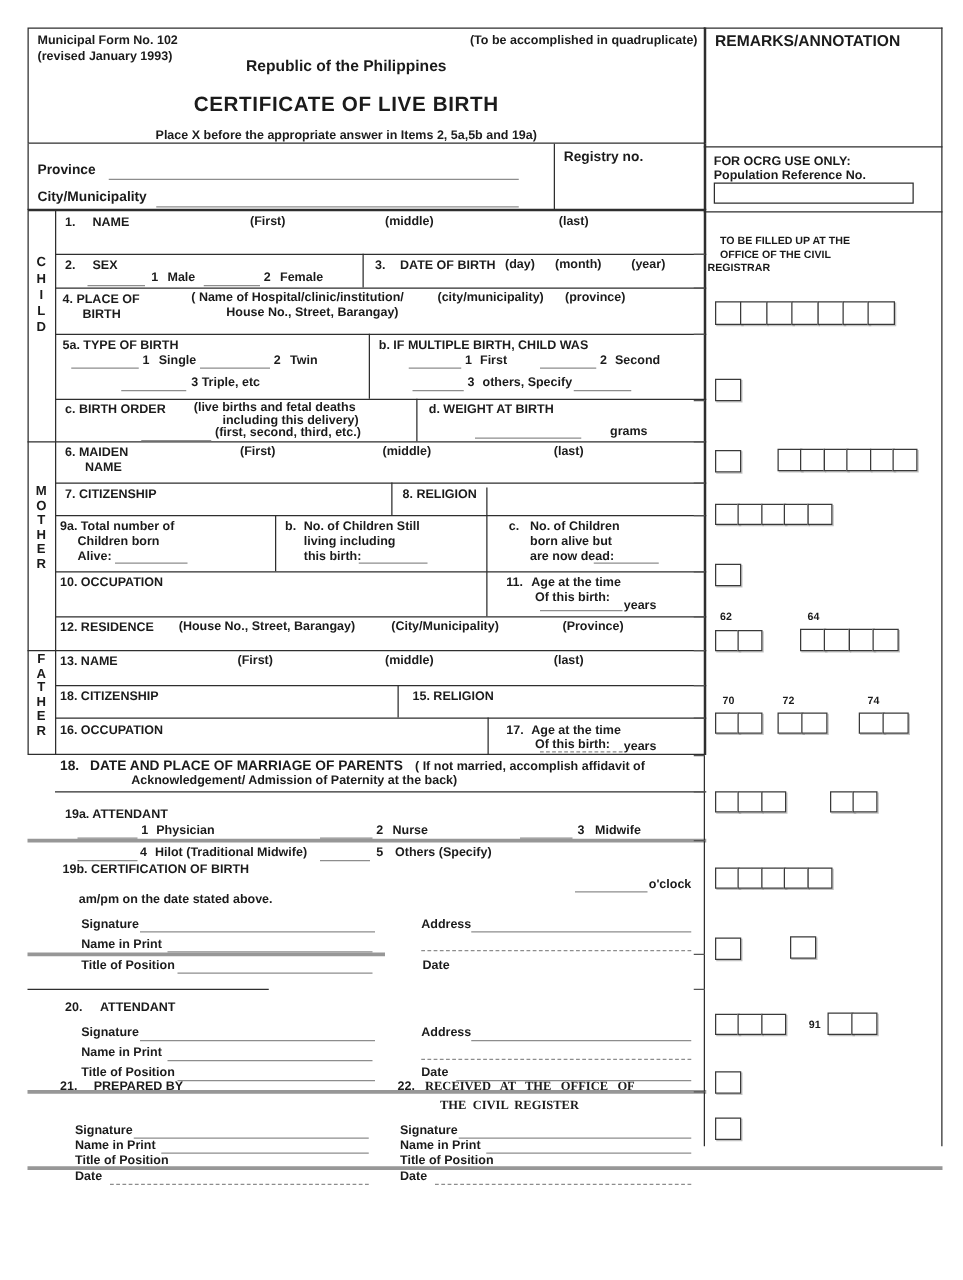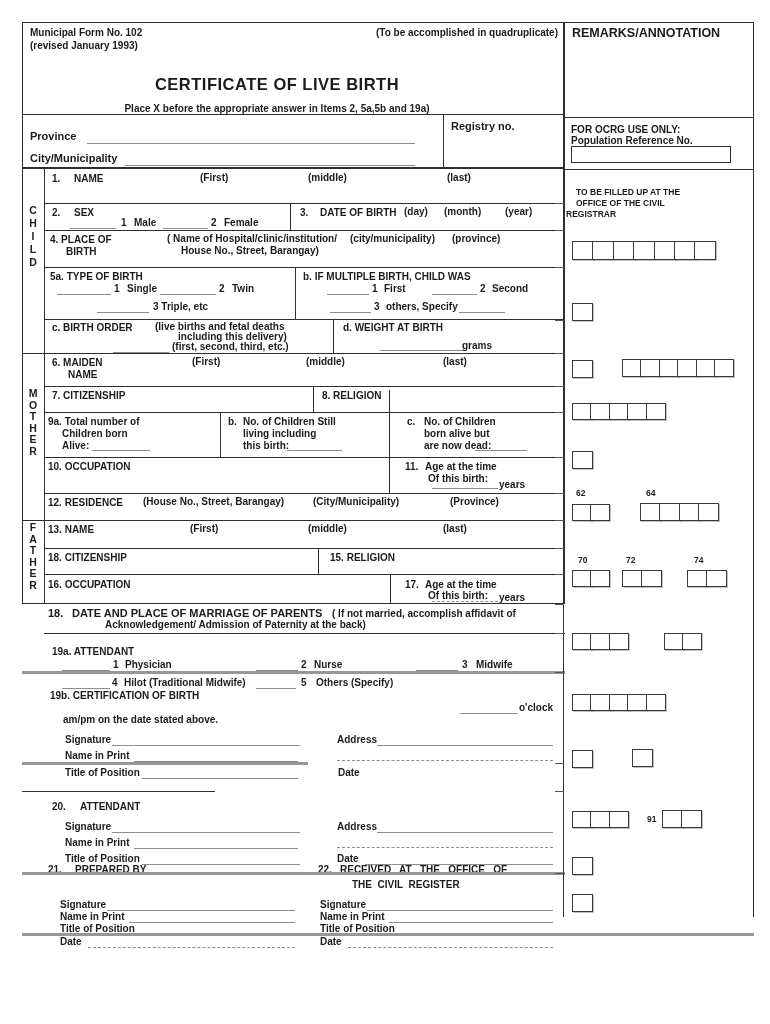--- a/index.html
+++ b/index.html
@@ -6,21 +6,21 @@
   html,body{margin:0;padding:0;background:#ffffff;}
   #page{position:relative;width:770px;height:1024px;background:#fff;overflow:hidden;
         font-family:"Liberation Sans", sans-serif;color:var(--txt);}
   .t{position:absolute;font-weight:bold;font-size:10px;line-height:11px;white-space:nowrap;color:var(--txt);}
   .t8{font-size:8.5px;line-height:9.5px;}
   .t9{font-size:10px;line-height:10.5px;}
   .t11{font-size:11px;line-height:12px;}
   .t12{font-size:12.5px;line-height:13.5px;}
   .t14{font-size:14px;line-height:15px;}
   .t16{font-size:16.5px;line-height:17px;letter-spacing:.5px;}
-  .pre{white-space:pre;}
+  .pre{white-space:pre;font-family:Liberation Serif, serif;}
   .ctr{text-align:center;}
   .frame{position:absolute;border:1.8px solid var(--bd);box-sizing:border-box;background:transparent;}
   .hl{position:absolute;height:0;border-top:1.4px solid var(--bd);}
   .vl{position:absolute;width:0;border-left:1.4px solid var(--bd);}
   .fill{position:absolute;height:9px;border-bottom:1.5px solid var(--line);}
   .dash{border-bottom-style:dashed;}
   .thick{position:absolute;height:2.6px;background:var(--thick);}
   .vert{position:absolute;font-weight:bold;font-size:10.5px;white-space:pre-line;text-align:center;width:22px;}
   .vert.c{line-height:13px;}
   .vert.m,.vert.f{line-height:11.5px;}
@@ -32,20 +32,21 @@
 </style>
 </head>
 <body>
 
 <div id="page">
 
   <div class="frame" style="left:22px;top:22px;width:543px;height:93px"></div>
   <span class="t" style="left:30px;top:27px">Municipal Form No. 102</span>
   <span class="t" style="left:30px;top:40px">(revised January 1993)</span>
   <span class="t t9" style="left:350px;top:28px;width:208px;text-align:right">(To be accomplished in quadruplicate)</span>
+  <span class="t t12 ctr" style="left:22px;top:47px;width:510px">Republic of the Philippines</span>
   <span class="t t16 ctr" style="left:22px;top:76px;width:510px">CERTIFICATE OF LIVE BIRTH</span>
   <span class="t t9 ctr" style="left:22px;top:104px;width:510px">Place X before the appropriate answer in Items 2, 5a,5b and 19a)</span>
 
   <div class="frame" style="left:22px;top:115px;width:543px;height:53px;border-top:none"></div>
   <div class="vl" style="left:443px;top:115px;height:53px"></div>
   <span class="t t11" style="left:30px;top:130px">Province</span>
   <div class="fill" style="left:87px;top:134px;width:328px"></div>
   <span class="t t11" style="left:30px;top:152px">City/Municipality</span>
   <div class="fill" style="left:125px;top:156px;width:290px"></div>
   <span class="t t11" style="left:451px;top:120px">Registry no.</span>
@@ -108,21 +109,21 @@
   <span class="t" style="left:211px;top:217px">2</span>
   <span class="t" style="left:224px;top:217px">Female</span>
   <span class="t" style="left:300px;top:207px">3.</span>
   <span class="t" style="left:320px;top:207px">DATE OF BIRTH</span>
   <span class="t t9" style="left:404px;top:207px">(day)</span>
   <span class="t t9" style="left:444px;top:207px">(month)</span>
   <span class="t t9" style="left:505px;top:207px">(year)</span>
 
   <span class="t" style="left:50px;top:234px">4. PLACE OF</span>
   <span class="t" style="left:66px;top:246px">BIRTH</span>
-  <span class="t t9" style="left:167px;top:234px">( Name of Hospital/clinic/institution/</span>
+  <span class="t t9" style="left:153px;top:234px">( Name of Hospital/clinic/institution/</span>
   <span class="t t9" style="left:181px;top:246px">House No., Street, Barangay)</span>
   <span class="t t9" style="left:350px;top:234px">(city/municipality)</span>
   <span class="t t9" style="left:452px;top:234px">(province)</span>
 
   <span class="t" style="left:50px;top:271px">5a. TYPE OF BIRTH</span>
   <div class="fill" style="left:57px;top:285px;width:54px"></div>
   <span class="t" style="left:114px;top:283px">1</span>
   <span class="t" style="left:127px;top:283px">Single</span>
   <div class="fill" style="left:160px;top:285px;width:56px"></div>
   <span class="t" style="left:219px;top:283px">2</span>
@@ -141,21 +142,21 @@
   <span class="t" style="left:386px;top:301px">others, Specify</span>
   <div class="fill" style="left:459px;top:303px;width:46px"></div>
 
   <span class="t" style="left:52px;top:322px">c. BIRTH ORDER</span>
   <span class="t t9" style="left:155px;top:322px">(live births and fetal deaths</span>
   <span class="t t9" style="left:178px;top:332px">including this delivery)</span>
   <div class="fill" style="left:113px;top:343px;width:56px"></div>
   <span class="t t9" style="left:172px;top:342px">(first, second, third, etc.)</span>
   <span class="t" style="left:343px;top:322px">d. WEIGHT AT BIRTH</span>
   <div class="fill" style="left:380px;top:341px;width:85px"></div>
-  <span class="t" style="left:462px;top:340px">grams</span>
+  <span class="t" style="left:488px;top:340px">grams</span>
 
   <span class="t" style="left:52px;top:357px">6. MAIDEN</span>
   <span class="t" style="left:68px;top:369px">NAME</span>
   <span class="t t9" style="left:192px;top:357px">(First)</span>
   <span class="t t9" style="left:306px;top:357px">(middle)</span>
   <span class="t t9" style="left:443px;top:357px">(last)</span>
 
   <span class="t" style="left:52px;top:390px">7. CITIZENSHIP</span>
   <span class="t" style="left:322px;top:390px">8. RELIGION</span>
 

